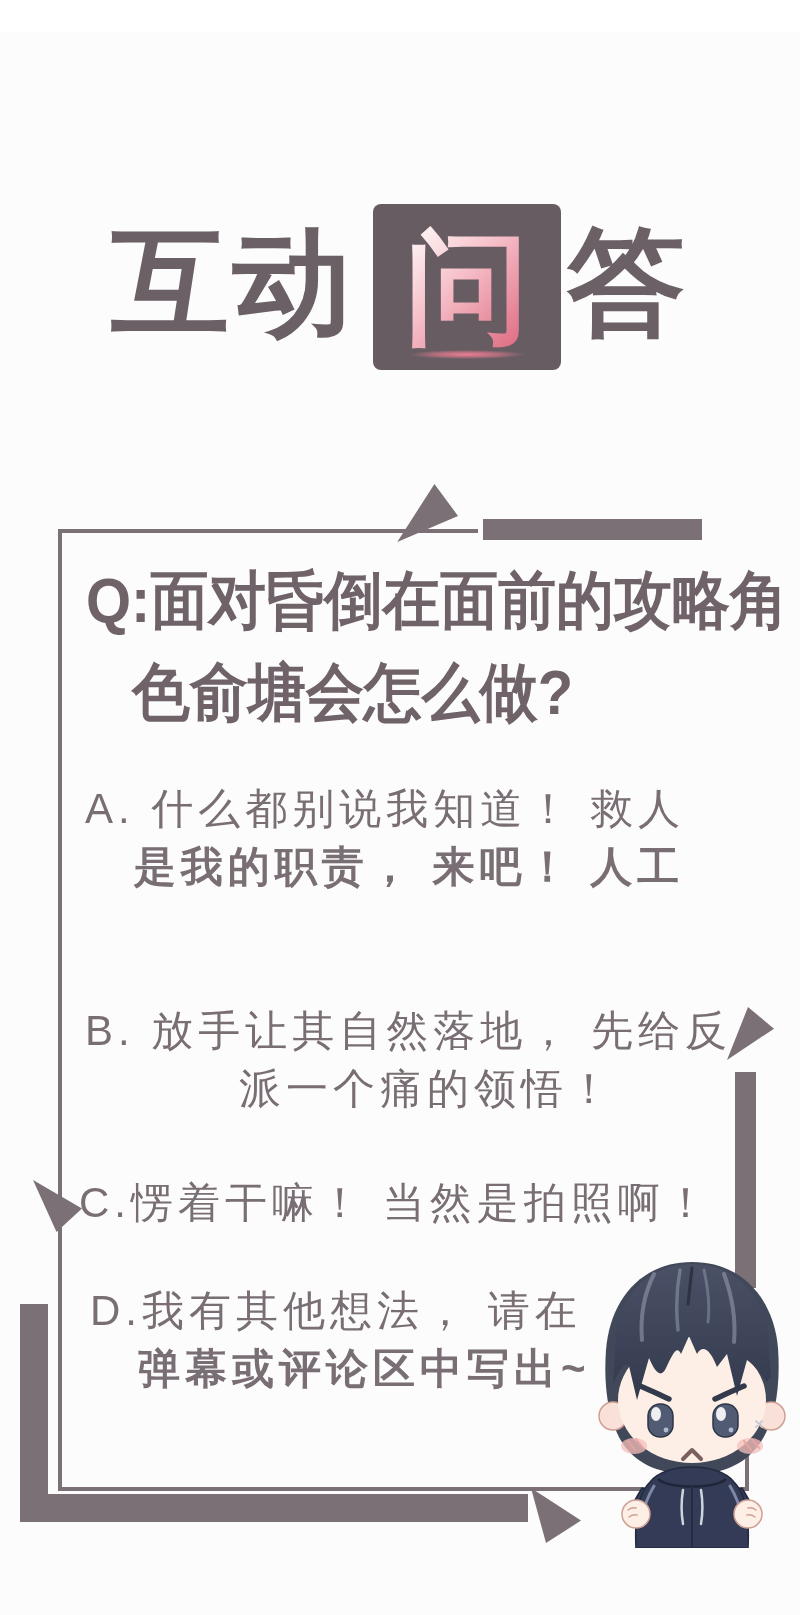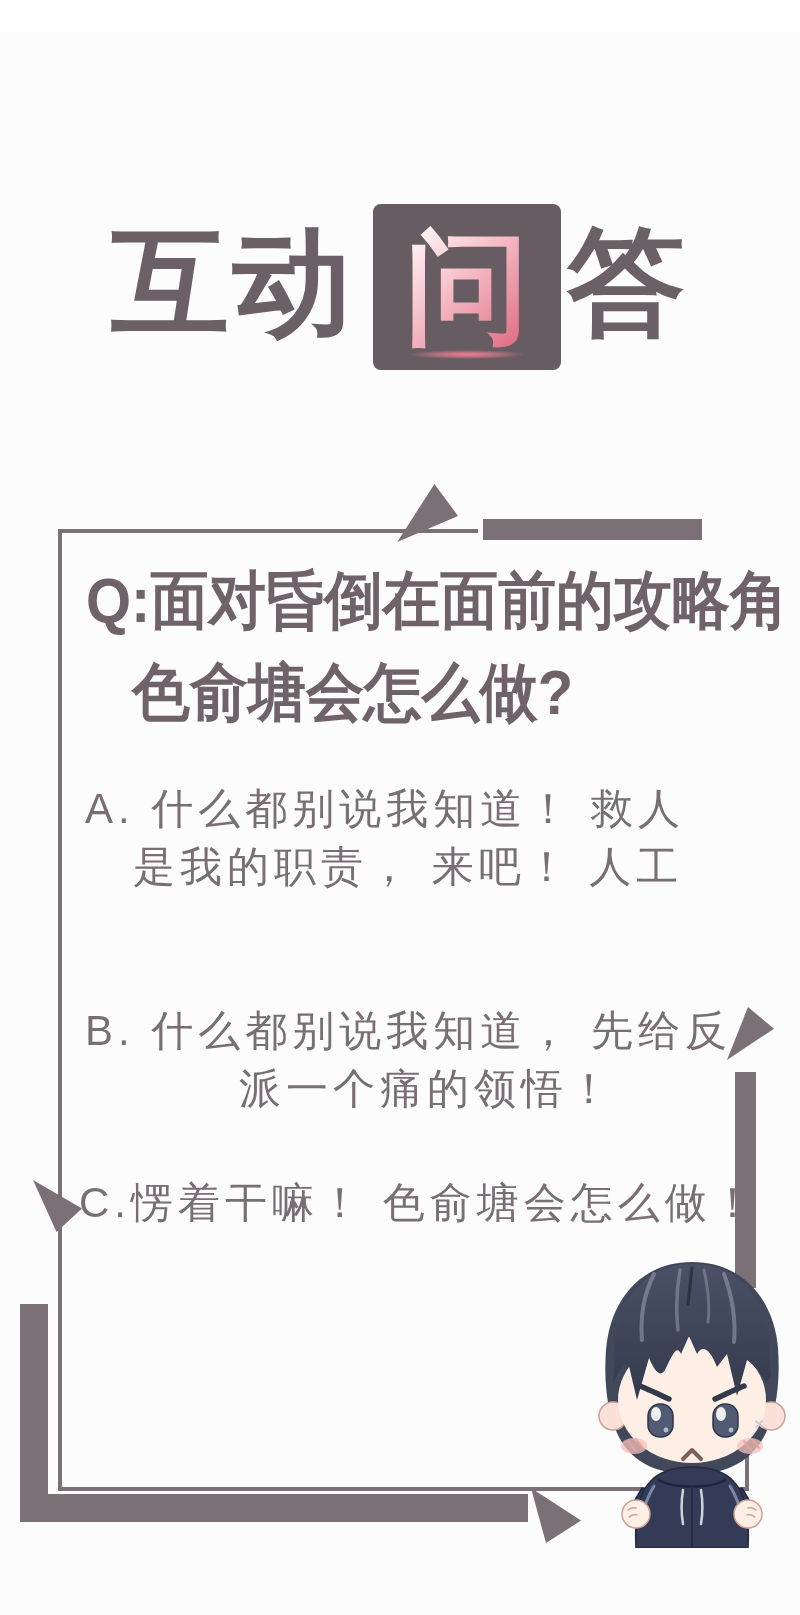--- a/index.html
+++ b/index.html
@@ -66,25 +66,25 @@
     letter-spacing:0;white-space:nowrap;
     transform:scaleX(0.92);transform-origin:left top;
   }
   .q-l2{margin-left:50px;}
 
   
   .option{
     color:#786e74;font-size:42px;line-height:58px;
     letter-spacing:5px;white-space:nowrap;
   }
-  .opt-a{left:85px;top:748px;}
+  .opt-a{left:85px;top:748px;text-align:center;}
   .opt-b{left:85px;top:970px;}
   .opt-c{left:79px;top:1142px;}
   .opt-d{left:90px;top:1250px;}
-  .ind-48{margin-left:48px;}
+  .ind-48{margin-left:48px;font-weight:bold;}
   .ind-37{margin-left:37px;text-align:center;}
 
   
   .chibi{left:586px;top:1216px;width:212px;height:300px;z-index:5;}
 </style>
 </head>
 <body>
 
 <div class="page">
 
@@ -116,28 +116,32 @@
     <div>Q:面对昏倒在面前的攻略角</div>
     <div class="q-l2">色俞塘会怎么做?</div>
   </div>
 
   <div class="abs option opt-a">
     <div>A. 什么都别说我知道！ 救人</div>
     <div class="ind-48">是我的职责， 来吧！ 人工</div>
   </div>
 
   <div class="abs option opt-b">
-    <div>B. 什么都别说我知道， 先给反</div>
+    <div>B. 放手让其自然落地， 先给反</div>
     <div class="ind-37">派一个痛的领悟！</div>
   </div>
 
   <div class="abs option opt-c">
-    <div>C.愣着干嘛！ 色俞塘会怎么做！</div>
-  </div>
-
+    <div>C.愣着干嘛！ 当然是拍照啊！</div>
+  </div>
+
+  <div class="abs option opt-d">
+    <div>D.我有其他想法， 请在</div>
+    <div class="ind-48">弹幕或评论区中写出~</div>
+  </div>
 
   <svg class="abs chibi" viewBox="0 0 212 300" xmlns="http://www.w3.org/2000/svg">
     <defs>
       <linearGradient id="hairGrad" x1="0" y1="0" x2="0" y2="1">
         <stop offset="0" stop-color="#4a5166"></stop>
         <stop offset="1" stop-color="#333a4e"></stop>
       </linearGradient>
     </defs>
 
     <g>

